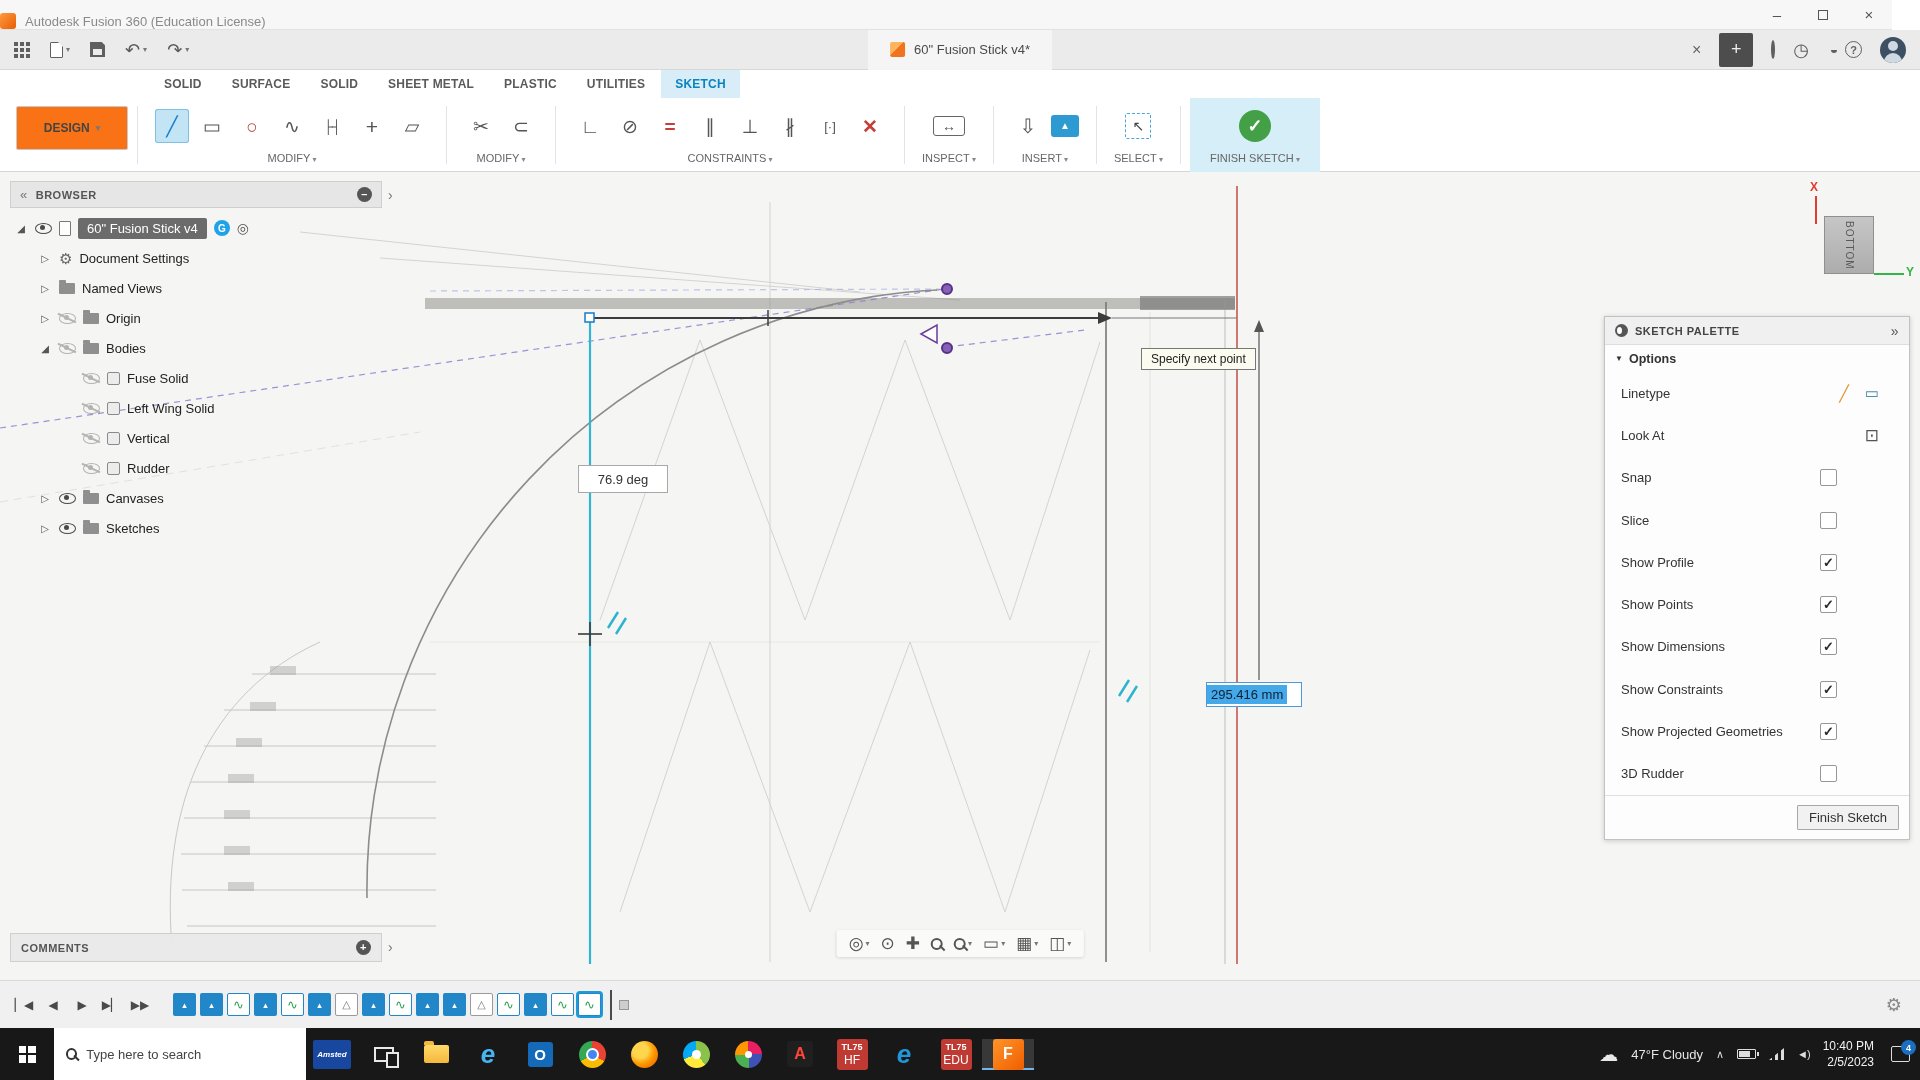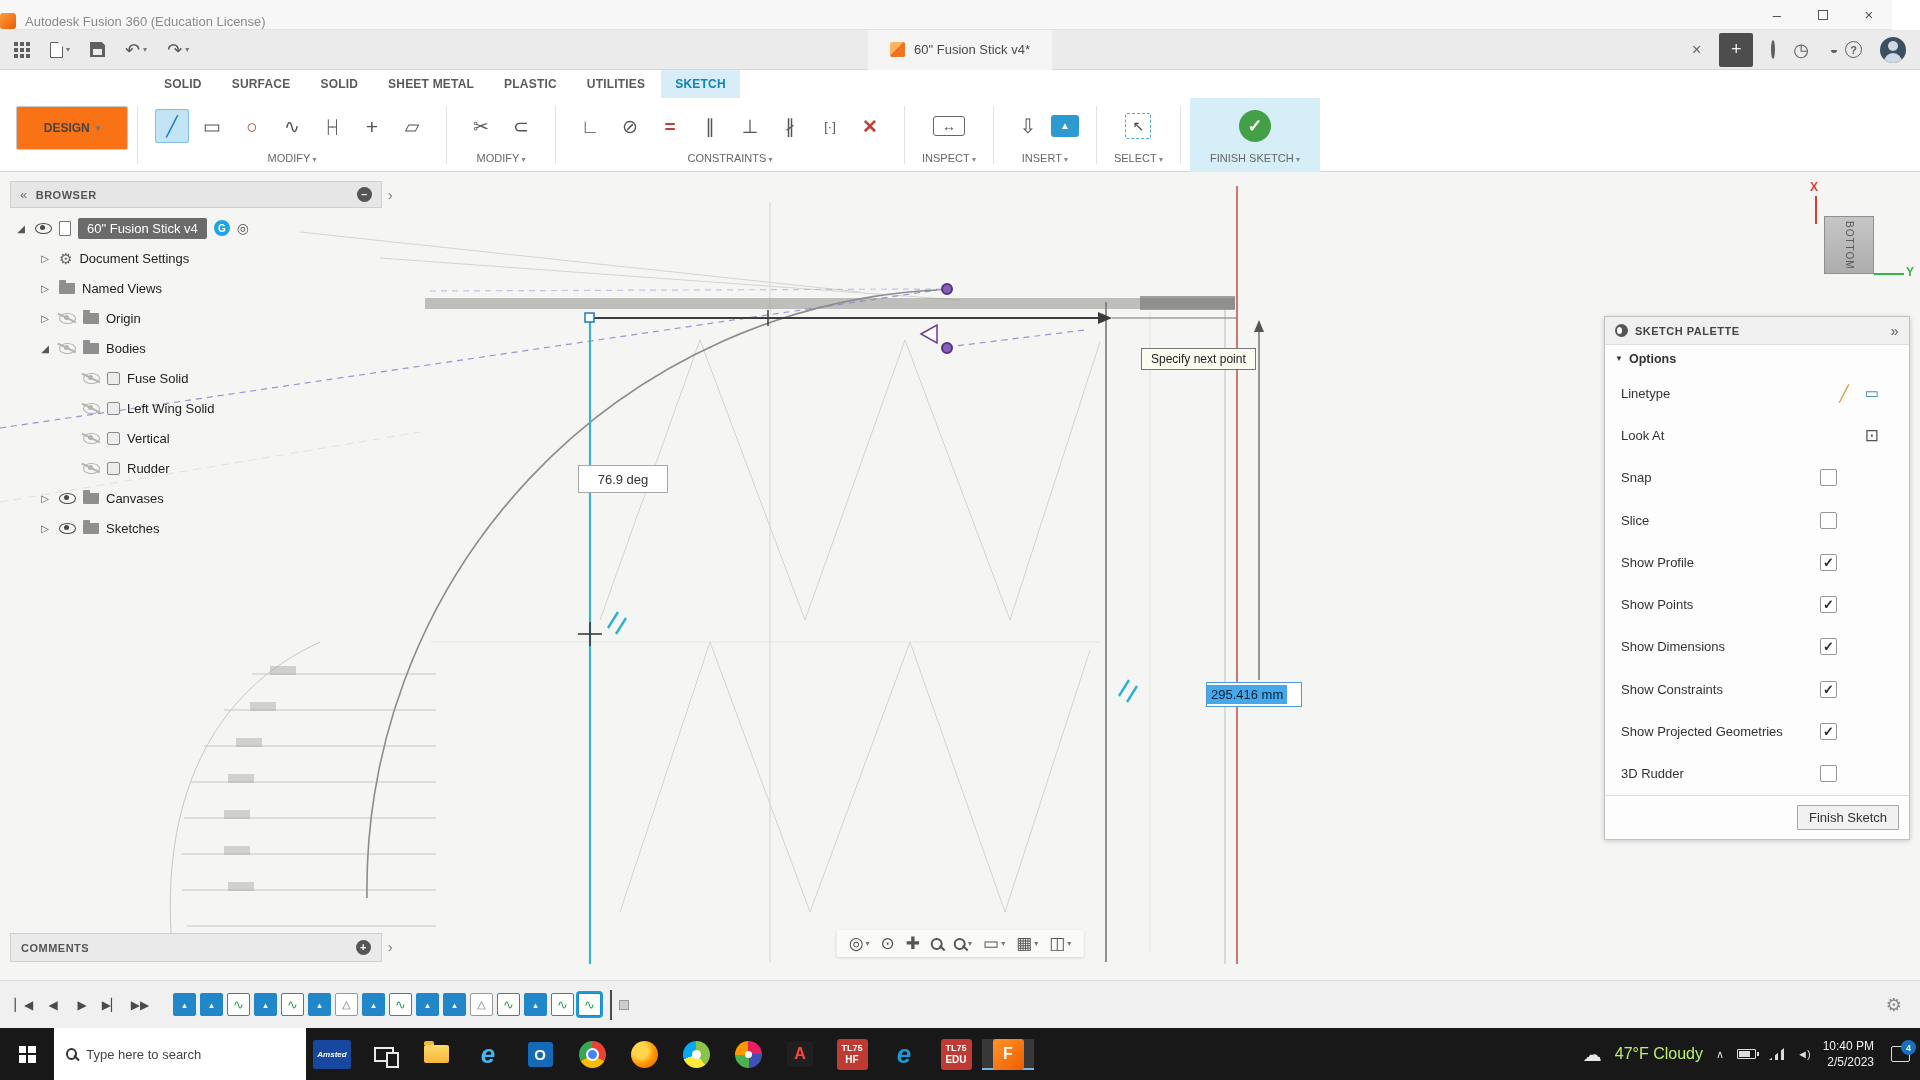--- a/index.html
+++ b/index.html
@@ -175,25 +175,25 @@
 .chrome{width:27px;height:27px;border-radius:50%;background:conic-gradient(#ea4335 0 120deg,#fbbc05 120deg 240deg,#34a853 240deg 360deg);position:relative}
 .chrome::after{content:"";position:absolute;inset:7px;border-radius:50%;background:#4285f4;border:2px solid #fff}
 .ffx{width:27px;height:27px;border-radius:50%;background:radial-gradient(circle at 35% 35%,#ffd54d 0 30%,#ff9800 55%,#e65100 100%)}
 .chrome2{width:27px;height:27px;border-radius:50%;background:conic-gradient(#8bc34a 0 140deg,#ffeb3b 140deg 250deg,#03a9f4 250deg 360deg);position:relative}
 .chrome2::after{content:"";position:absolute;inset:9px;border-radius:50%;background:#fff}
 .pinw{width:27px;height:27px;border-radius:50%;background:conic-gradient(#e91e63 0 90deg,#3f51b5 90deg 180deg,#4caf50 180deg 270deg,#ff9800 270deg 360deg);position:relative}
 .pinw::after{content:"";position:absolute;inset:10px;background:#fff;border-radius:50%}
 .acro{width:26px;height:26px;background:#1f1f1f;color:#ff4538;font-weight:bold;font-size:16px;display:flex;align-items:center;justify-content:center;border-radius:3px}
 .tl75{width:31px;height:31px;background:#bf3a32;color:#fff;text-align:center;border-radius:3px;display:flex;flex-direction:column;justify-content:center;gap:2px}
 .tl75 .l1{font-size:9px;font-weight:bold;line-height:1}
-.tl75 .l2{font-size:10px;font-weight:bold;line-height:1}
+.tl75 .l2{font-size:12px;font-weight:normal;line-height:1}
 .fusion{width:31px;height:31px;background:linear-gradient(135deg,#ff9429,#f05e00);color:#fff;font-weight:bold;font-size:16px;display:flex;align-items:center;justify-content:center;border-radius:3px}
 .tray{margin-left:auto;display:flex;align-items:center;gap:13px;padding-right:10px;font-size:12px}
 .cloud-icon{font-size:19px;color:#e8e8e8;line-height:1}
-.tray-text{color:#bef264;font-size:16px}
+.tray-text{color:#e5e5e5;font-size:13px}
 .tray-chev{color:#ddd;font-size:11px}
 .battery{width:19px;height:10px;border:1.5px solid #ddd;border-radius:1px;position:relative}
 .battery::after{content:"";position:absolute;right:-4px;top:2px;width:2px;height:4px;background:#ddd}
 .battery::before{content:"";position:absolute;left:1px;top:1px;bottom:1px;width:11px;background:#ddd}
 .net{width:15px;height:12px;background:linear-gradient(to right,#ddd 0 3px,transparent 3px 6px,#ddd 6px 9px,transparent 9px 12px,#ddd 12px 15px);clip-path:polygon(0 100%,100% 0,100% 100%)}
 .vol{color:#ddd;font-size:11px;letter-spacing:-1px}
 .clock{text-align:right;line-height:1.35;color:#f2f2f2;font-size:12px}
 .notif{width:19px;height:16px;border:1.5px solid #ddd;border-radius:2px;position:relative;margin-left:4px}
 .notif .badge{position:absolute;right:-7px;top:-7px;width:15px;height:15px;border-radius:50%;background:#1b6fc2;color:#fff;font-size:9px;font-weight:bold;font-style:normal;display:flex;align-items:center;justify-content:center}
 </style>

